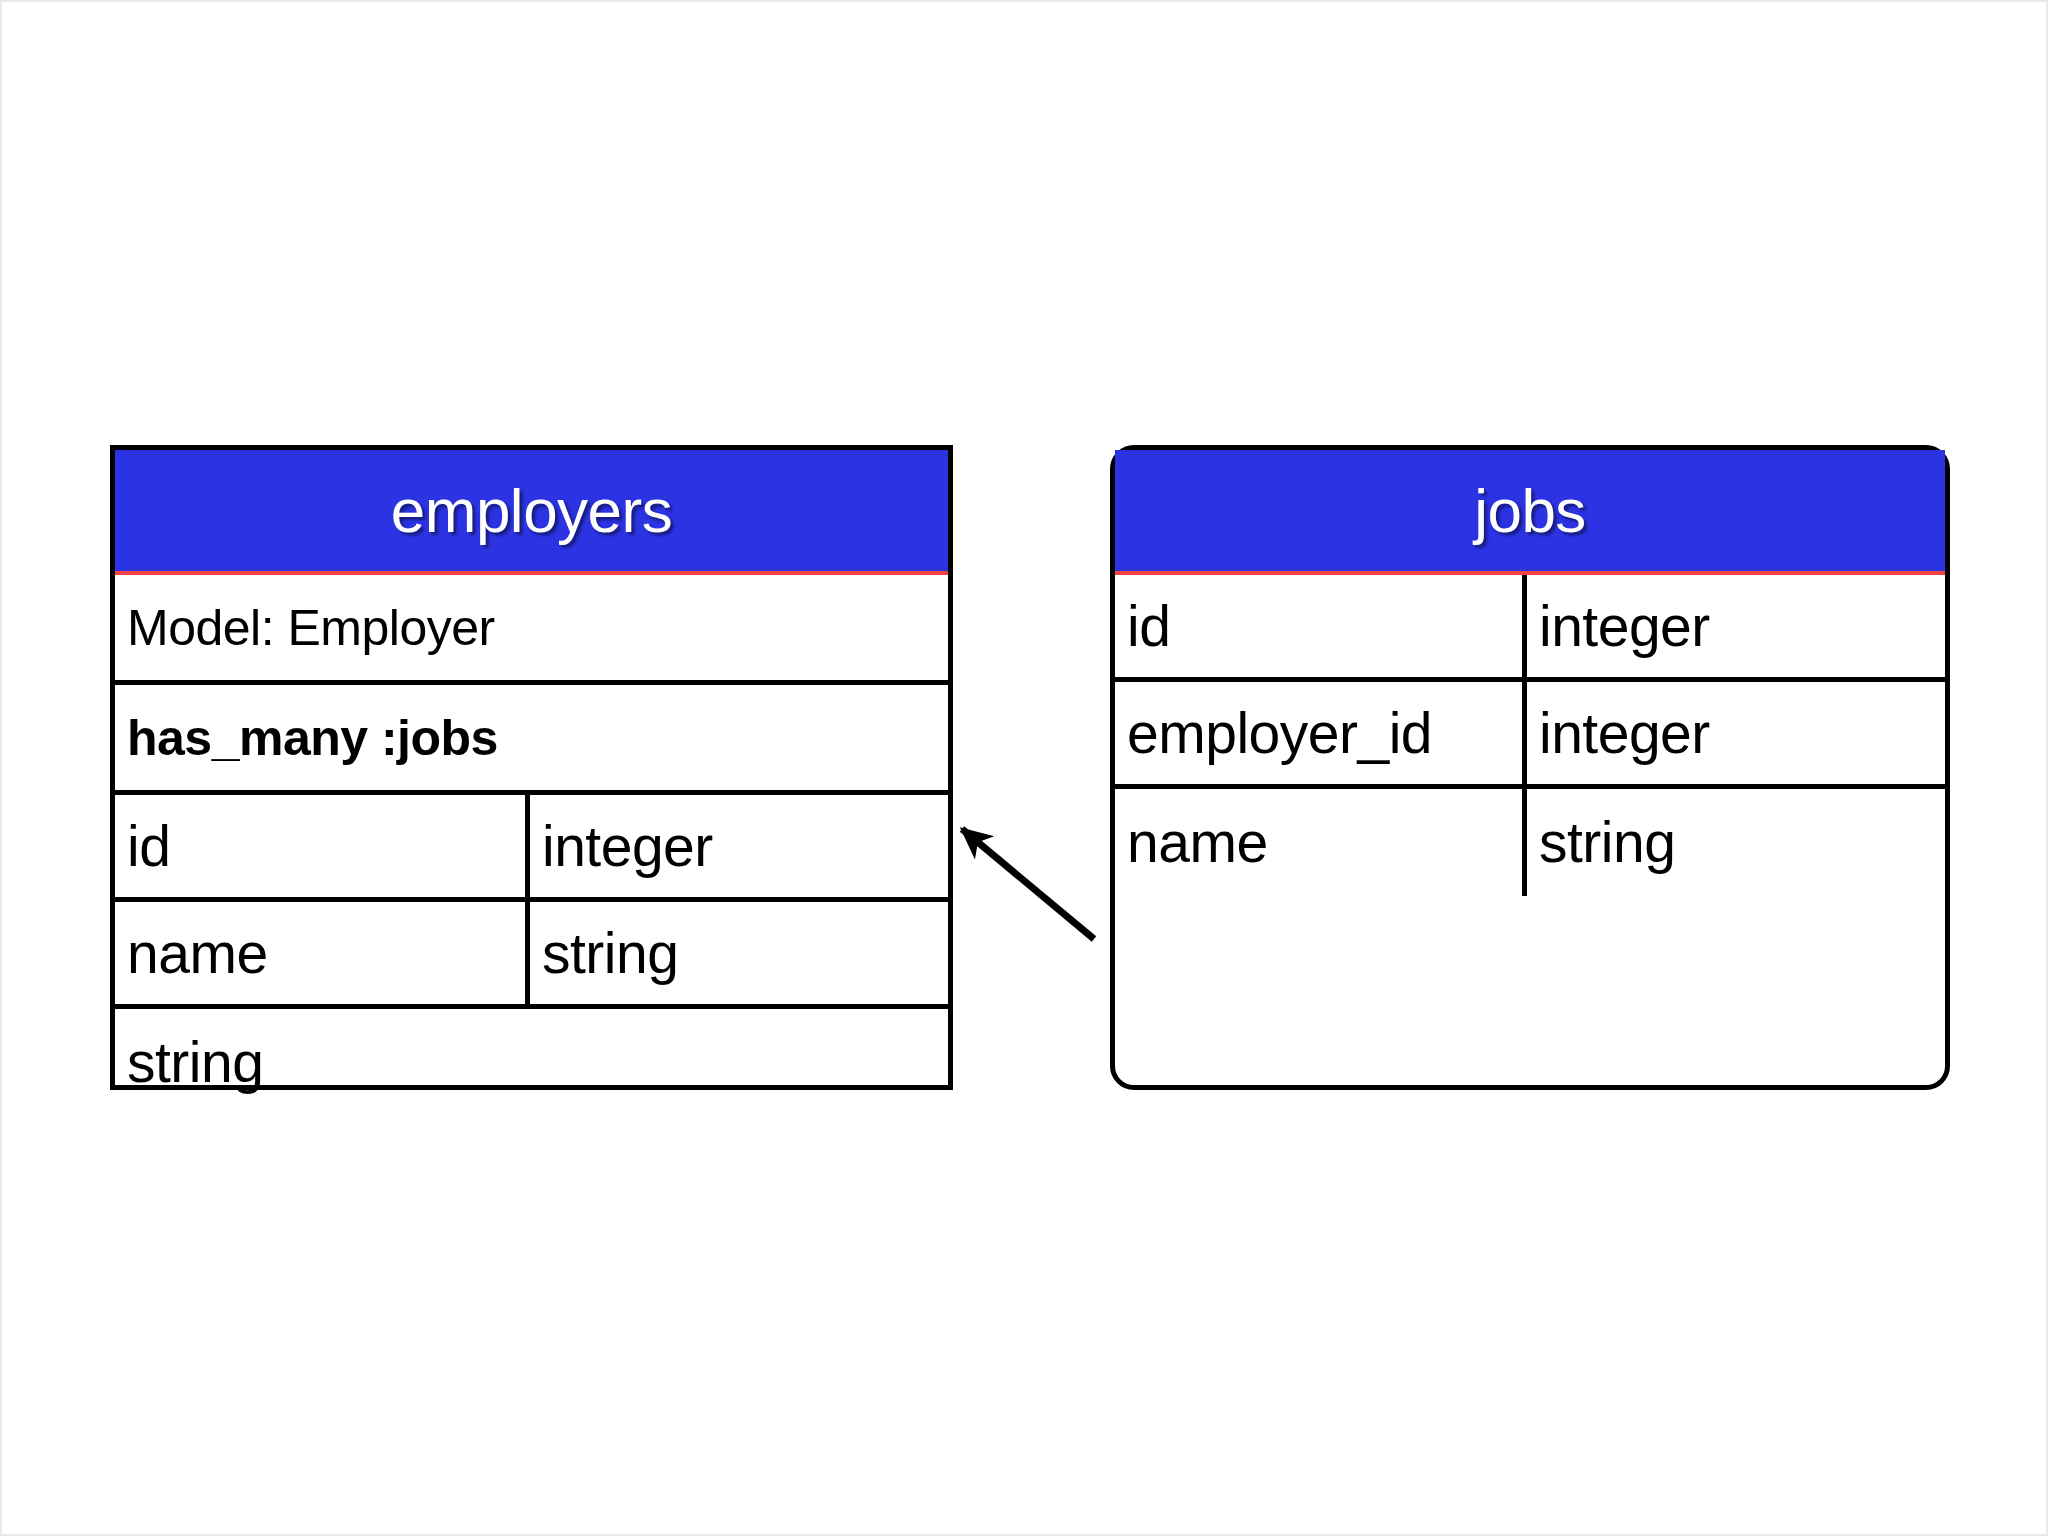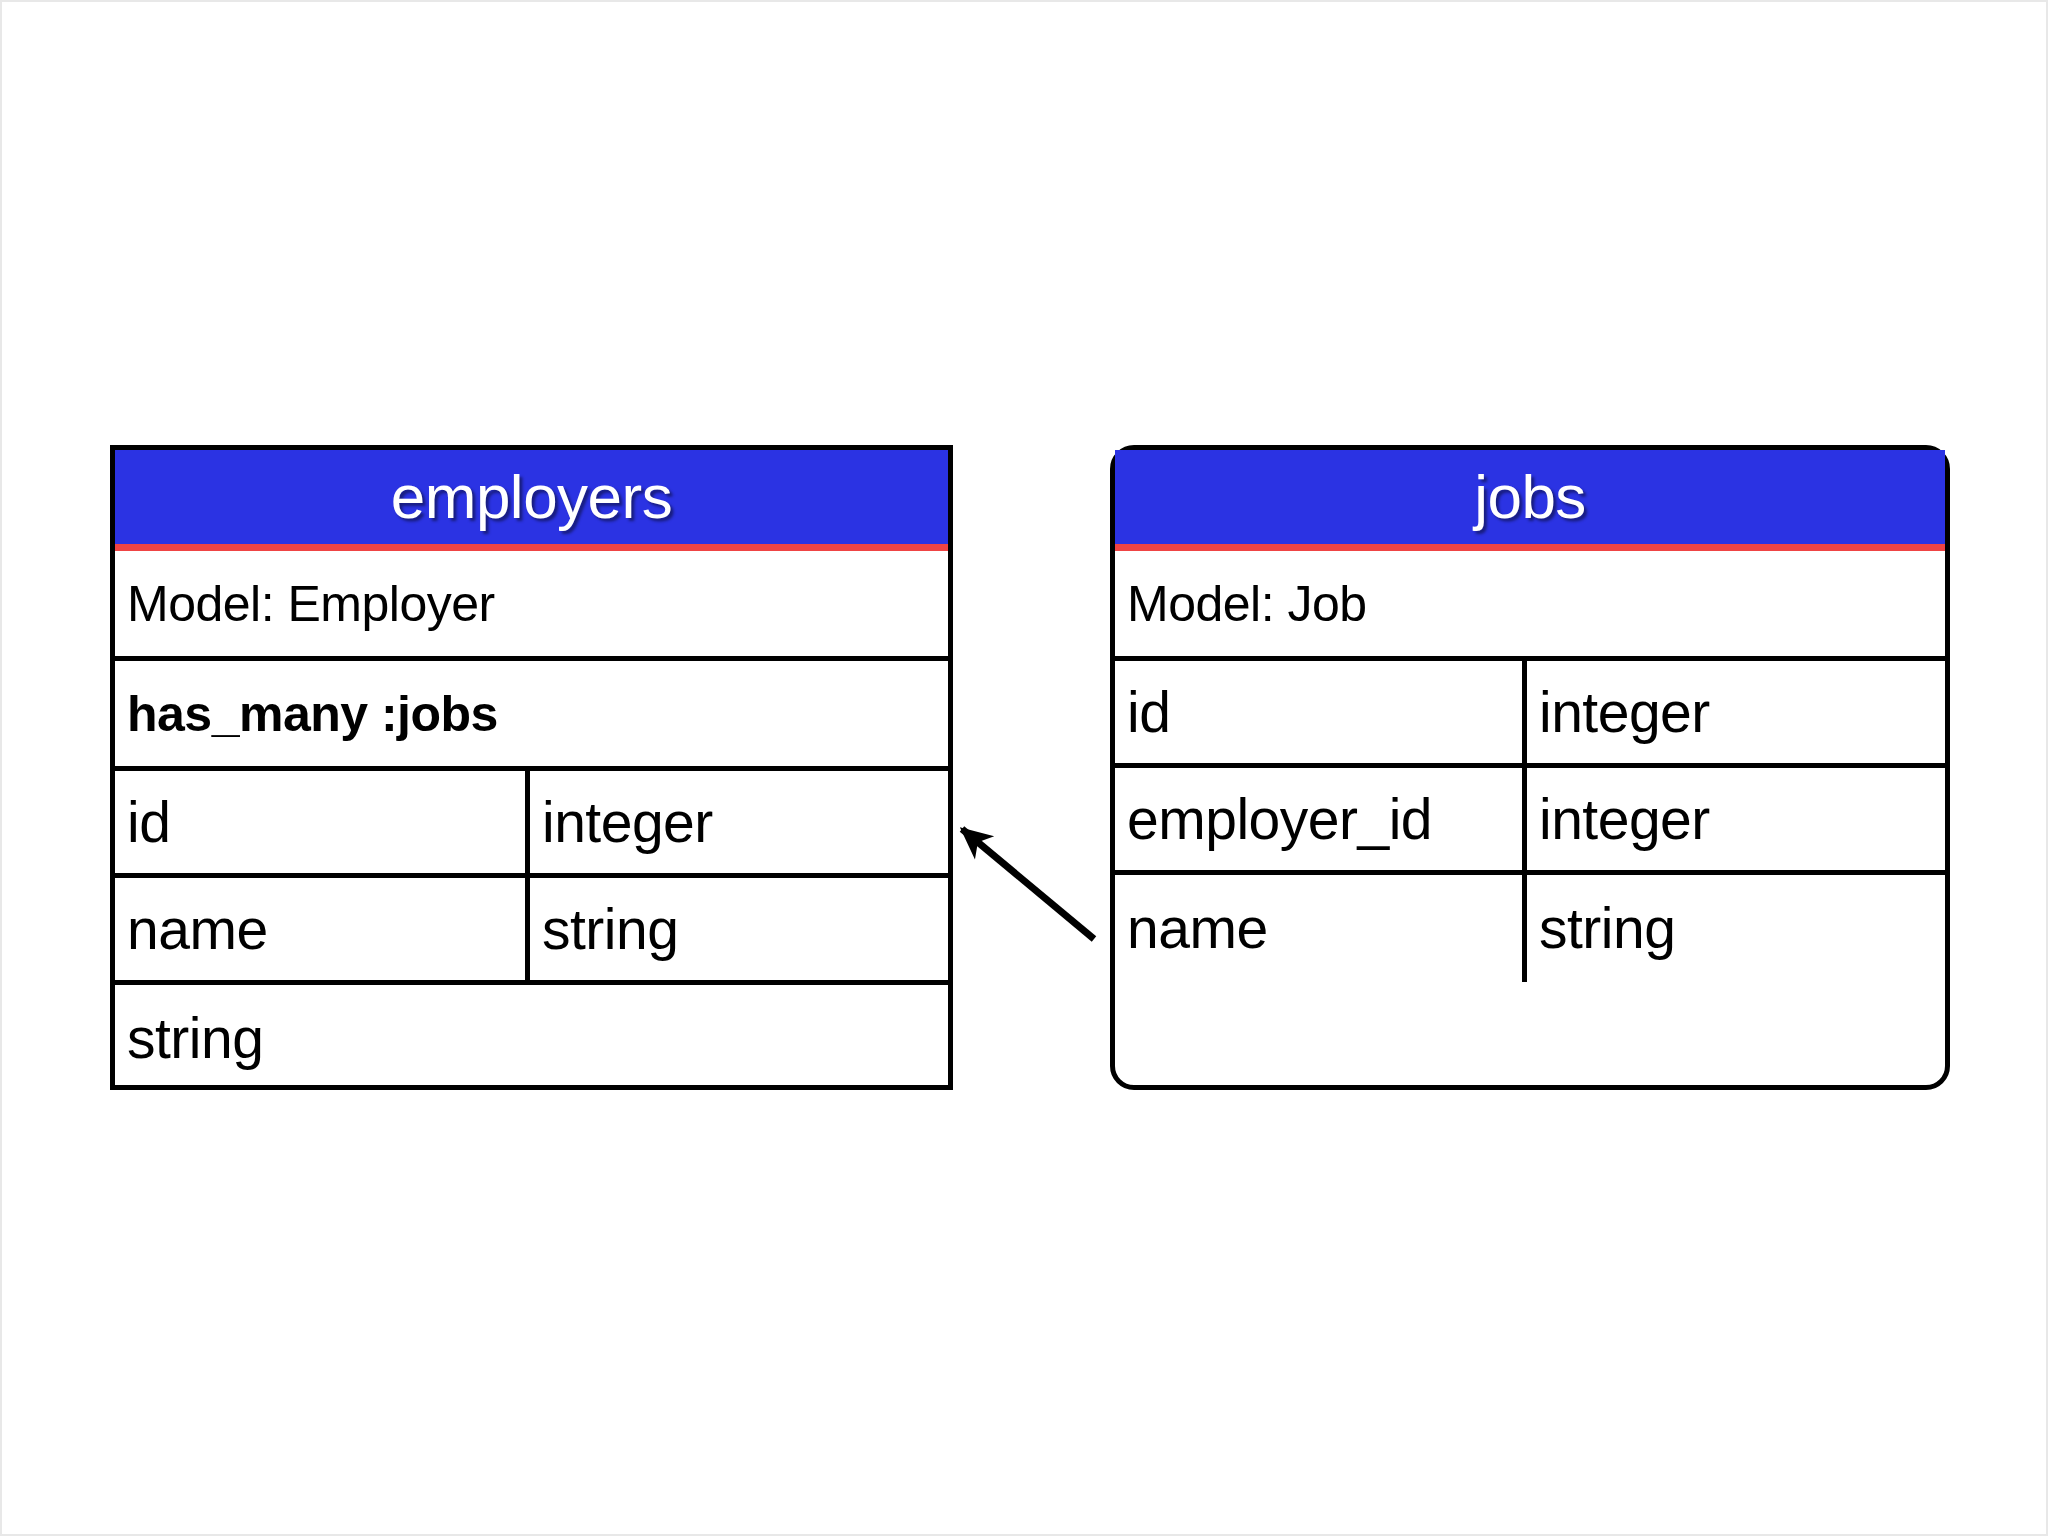--- a/index.html
+++ b/index.html
@@ -22,23 +22,23 @@
   
   .entity {
     position: absolute;
     box-sizing: border-box;
     border: 5px solid #000000;
     background: #ffffff;
   }
 
   .entity-header {
     box-sizing: border-box;
-    height: 101px;
+    height: 125px;
     background: #2b33e3;
-    border-bottom: 7px solid #ef4444;
+    border-bottom: 4px solid #ef4444;
     display: flex;
     align-items: center;
     justify-content: center;
     overflow: hidden;
   }
 
   .entity-title {
     color: #ffffff;
     font-size: 62px;
     line-height: 1;
@@ -166,23 +166,20 @@
     </div>
 
   </div>
 
   <div class="entity" id="entity-jobs">
 
     <div class="entity-header">
       <span class="entity-title">jobs</span>
     </div>
 
-    <div class="meta-row">
-      <span class="meta-text">Model: Job</span>
-    </div>
 
 
     <div class="field-row">
       <span class="field-name">id</span>
       <span class="field-type">integer</span>
     </div>
 
     <div class="field-row">
       <span class="field-name">employer_id</span>
       <span class="field-type">integer</span>

